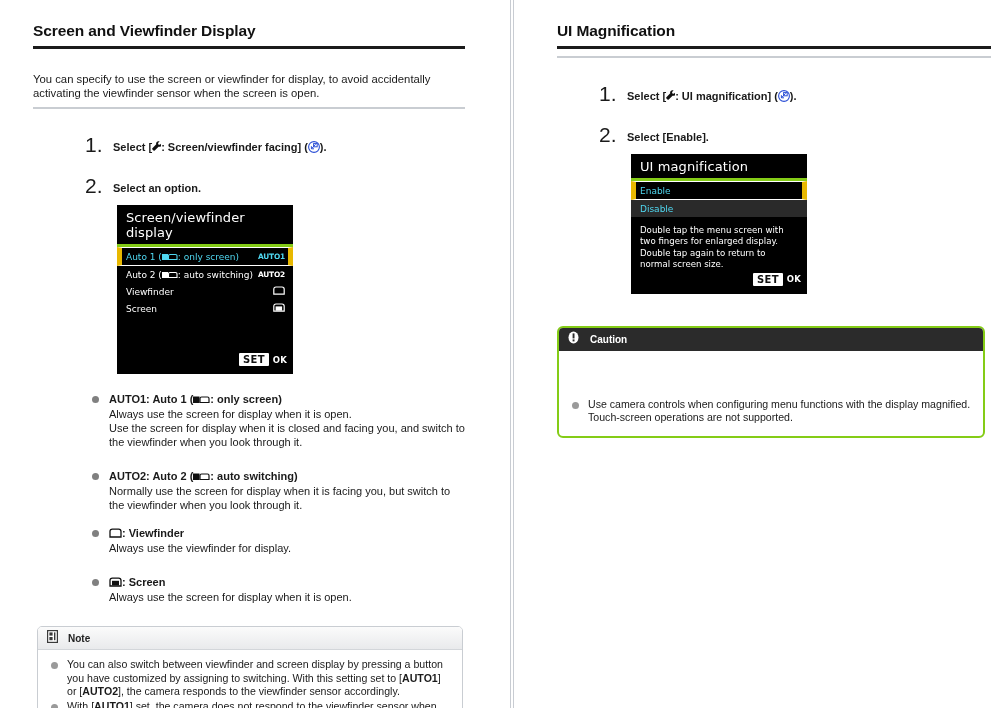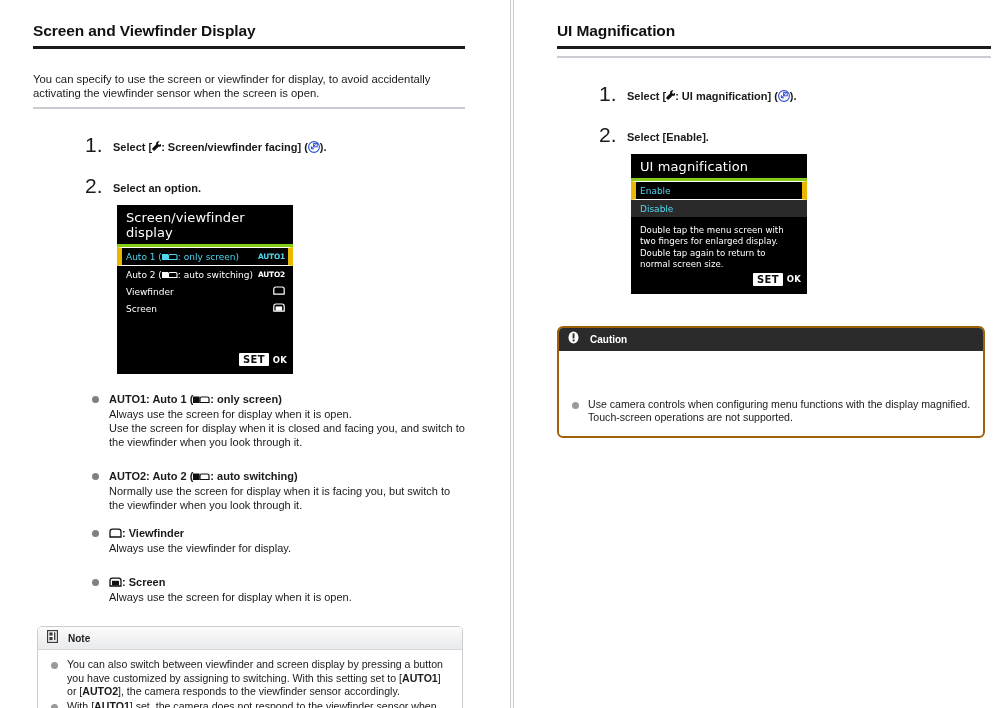--- a/index.html
+++ b/index.html
@@ -262,21 +262,21 @@
     height: 7px;
     border-radius: 50%;
     background: #9a9a9a;
   }
 
   
   .caution-box {
     margin-top: 32px;
     border-radius: 6px;
     overflow: hidden;
-    border: 2px solid #a16207;
+    border: 2px solid #84cc16;
     background: #ffffff;
     width: 424px;
   }
   .caution-head {
     background: #2b2b2b;
     display: flex;
     align-items: center;
     padding: 4px 0 4px 9px;
     height: 15px;
   }

